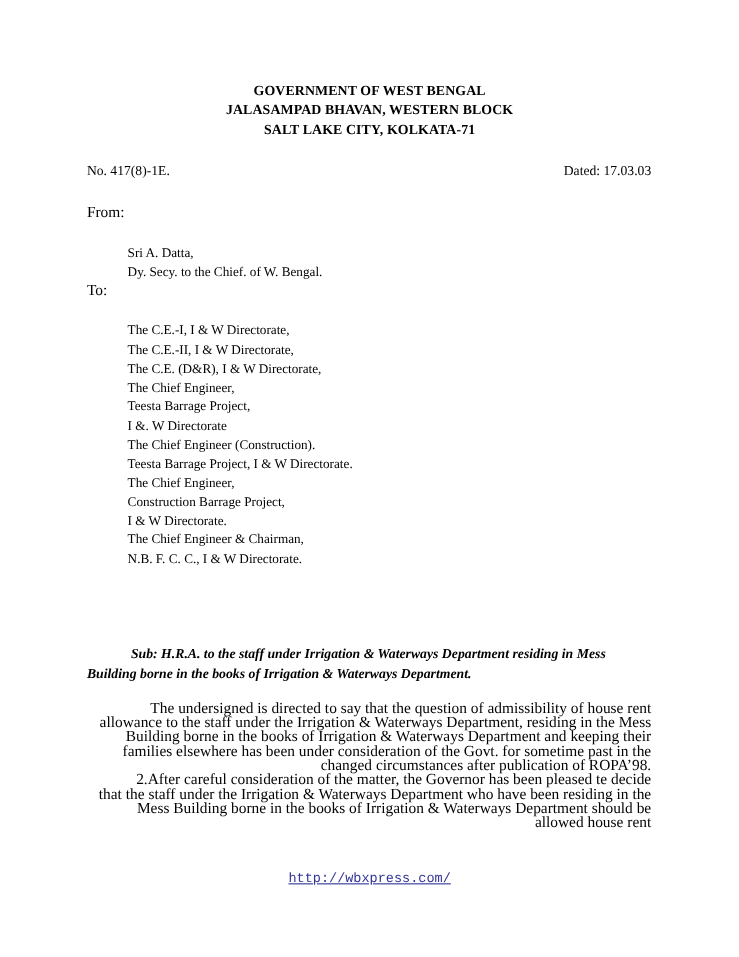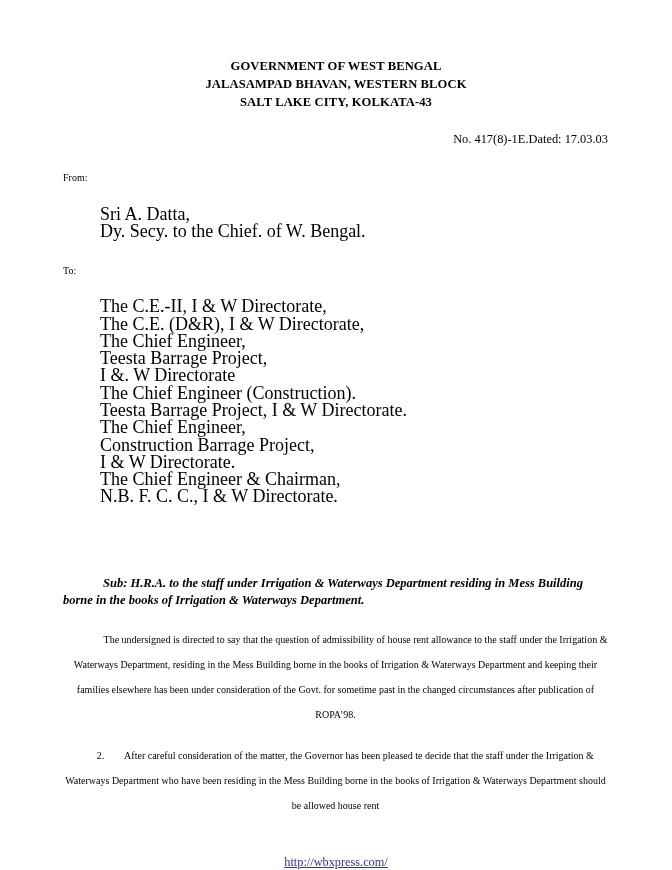--- a/index.html
+++ b/index.html
@@ -15,57 +15,57 @@
     position: relative;
     overflow: hidden;
   }
 
   .page {
     position: absolute;
     left: 0; top: 0;
     width: 672px;
     height: 870px;
     box-sizing: border-box;
-    padding: 0;
+    padding: 16px;
   }
 
   
   .letterhead {
     margin-top: 57px;
     text-align: center;
     font-weight: bold;
     font-size: 12.6px;
     line-height: 18.2px;
     letter-spacing: 0.1px;
   }
   .letterhead div { white-space: nowrap; }
 
   
   .refrow {
     margin-top: 19px;
     padding: 0 64px 0 63px;
     display: flex;
-    justify-content: flex-end;
+    justify-content: space-between;
     align-items: baseline;
     font-size: 12.4px;
     line-height: 17px;
   }
 
   
   .label-line {
     padding-left: 63px;
-    font-size: 10px;
+    font-size: 14px;
     line-height: 17px;
   }
   .from-label { margin-top: 21px; }
-  .to-label   { margin-top: 22px; }
+  .to-label   { }
 
   .addr-block {
     padding-left: 100px;
-    font-size: 18px;
+    font-size: 12px;
     line-height: 17.3px;
   }
   .from-addr { margin-top: 20px; }
   .to-addr   { margin-top: 19px; }
   .addr-block div { white-space: nowrap; }
 
   
   .subject {
     margin-top: 69px;
     padding: 0 64px 0 63px;
@@ -73,74 +73,75 @@
     font-style: italic;
     font-size: 12.5px;
     line-height: 17.6px;
     text-indent: 40px;
     text-align: left;
   }
 
   
   .para {
     padding: 0 64px 0 63px;
-    font-size: 10px;
-    line-height: 25px;
-    text-align: center;
+    font-size: 14px;
+    line-height: 13px;
+    text-align: right;
   }
   .para-1 {
     margin-top: 17px;
     text-indent: 40px;
   }
   .para-2 {
-    margin-top: 16px;
   }
   .para-2 .num {
     display: inline-block;
     width: 47px;
   }
 
   
   .footer {
     margin-top: 36px;
     text-align: center;
     font-size: 12.3px;
     line-height: 17px;
+    font-family: Liberation Mono, monospace;
   }
   .footer a {
     color: #333399;
     text-decoration: underline;
   }
 </style>
 </head>
 <body>
 
 <div class="page">
 
   <div class="letterhead">
     <div>GOVERNMENT OF WEST BENGAL</div>
     <div>JALASAMPAD BHAVAN, WESTERN BLOCK</div>
-    <div>SALT LAKE CITY, KOLKATA-43</div>
+    <div>SALT LAKE CITY, KOLKATA-71</div>
   </div>
 
   <div class="refrow">
     <span>No. 417(8)-1E.</span>
     <span>Dated: 17.03.03</span>
   </div>
 
   <div class="label-line from-label">From:</div>
 
   <div class="addr-block from-addr">
     <div>Sri A. Datta,</div>
     <div>Dy. Secy. to the Chief. of W. Bengal.</div>
   </div>
 
   <div class="label-line to-label">To:</div>
 
   <div class="addr-block to-addr">
+    <div>The C.E.-I, I &amp; W Directorate,</div>
     <div>The C.E.-II, I &amp; W Directorate,</div>
     <div>The C.E. (D&amp;R), I &amp; W Directorate,</div>
     <div>The Chief Engineer,</div>
     <div>Teesta Barrage Project,</div>
     <div>I &amp;. W Directorate</div>
     <div>The Chief Engineer (Construction).</div>
     <div>Teesta Barrage Project, I &amp; W Directorate.</div>
     <div>The Chief Engineer,</div>
     <div>Construction Barrage Project,</div>
     <div>I &amp; W Directorate.</div>

